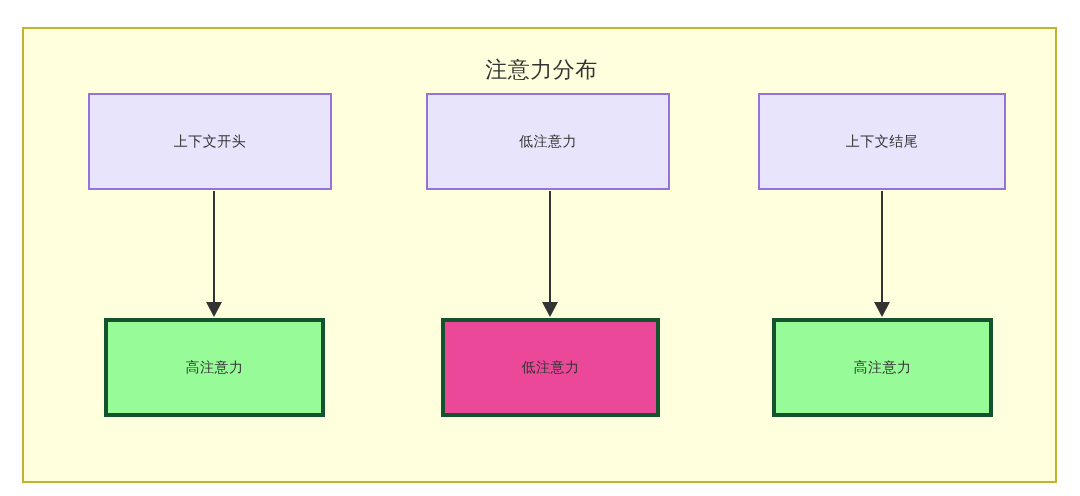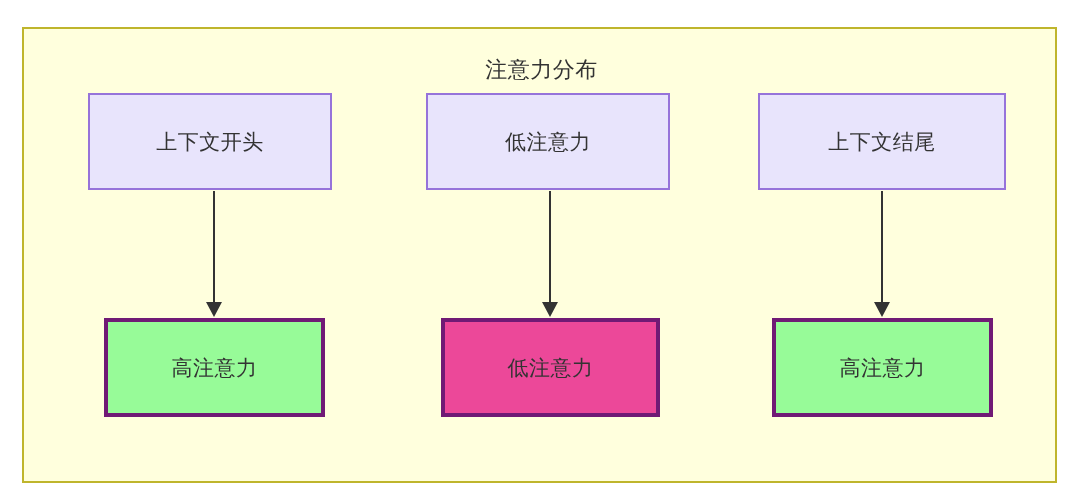--- a/index.html
+++ b/index.html
@@ -43,32 +43,32 @@
     letter-spacing: 0.5px;
     white-space: nowrap;
   }
   
   .node {
     position: absolute;
     box-sizing: border-box;
     display: flex;
     align-items: center;
     justify-content: center;
-    font-size: 21px;
+    font-size: 14px;
     color: #333333;
     letter-spacing: 0.5px;
     white-space: nowrap;
   }
   .node.source {
     background: #e8e4fc;
     border: 2px solid #9673da;
     height: 97px;
   }
   .node.result {
-    border: 4px solid #701a75;
+    border: 4px solid #14532d;
     height: 99px;
     font-family: Liberation Serif, serif;
   }
   .node.high { background: #97fb98; }
   .node.low  { background: #ec4899; }
 
   
   #node-start  { left: 88px;  top: 93px;  width: 244px; }
   #node-middle { left: 426px; top: 93px;  width: 244px; }
   #node-end    { left: 758px; top: 93px;  width: 248px; }

